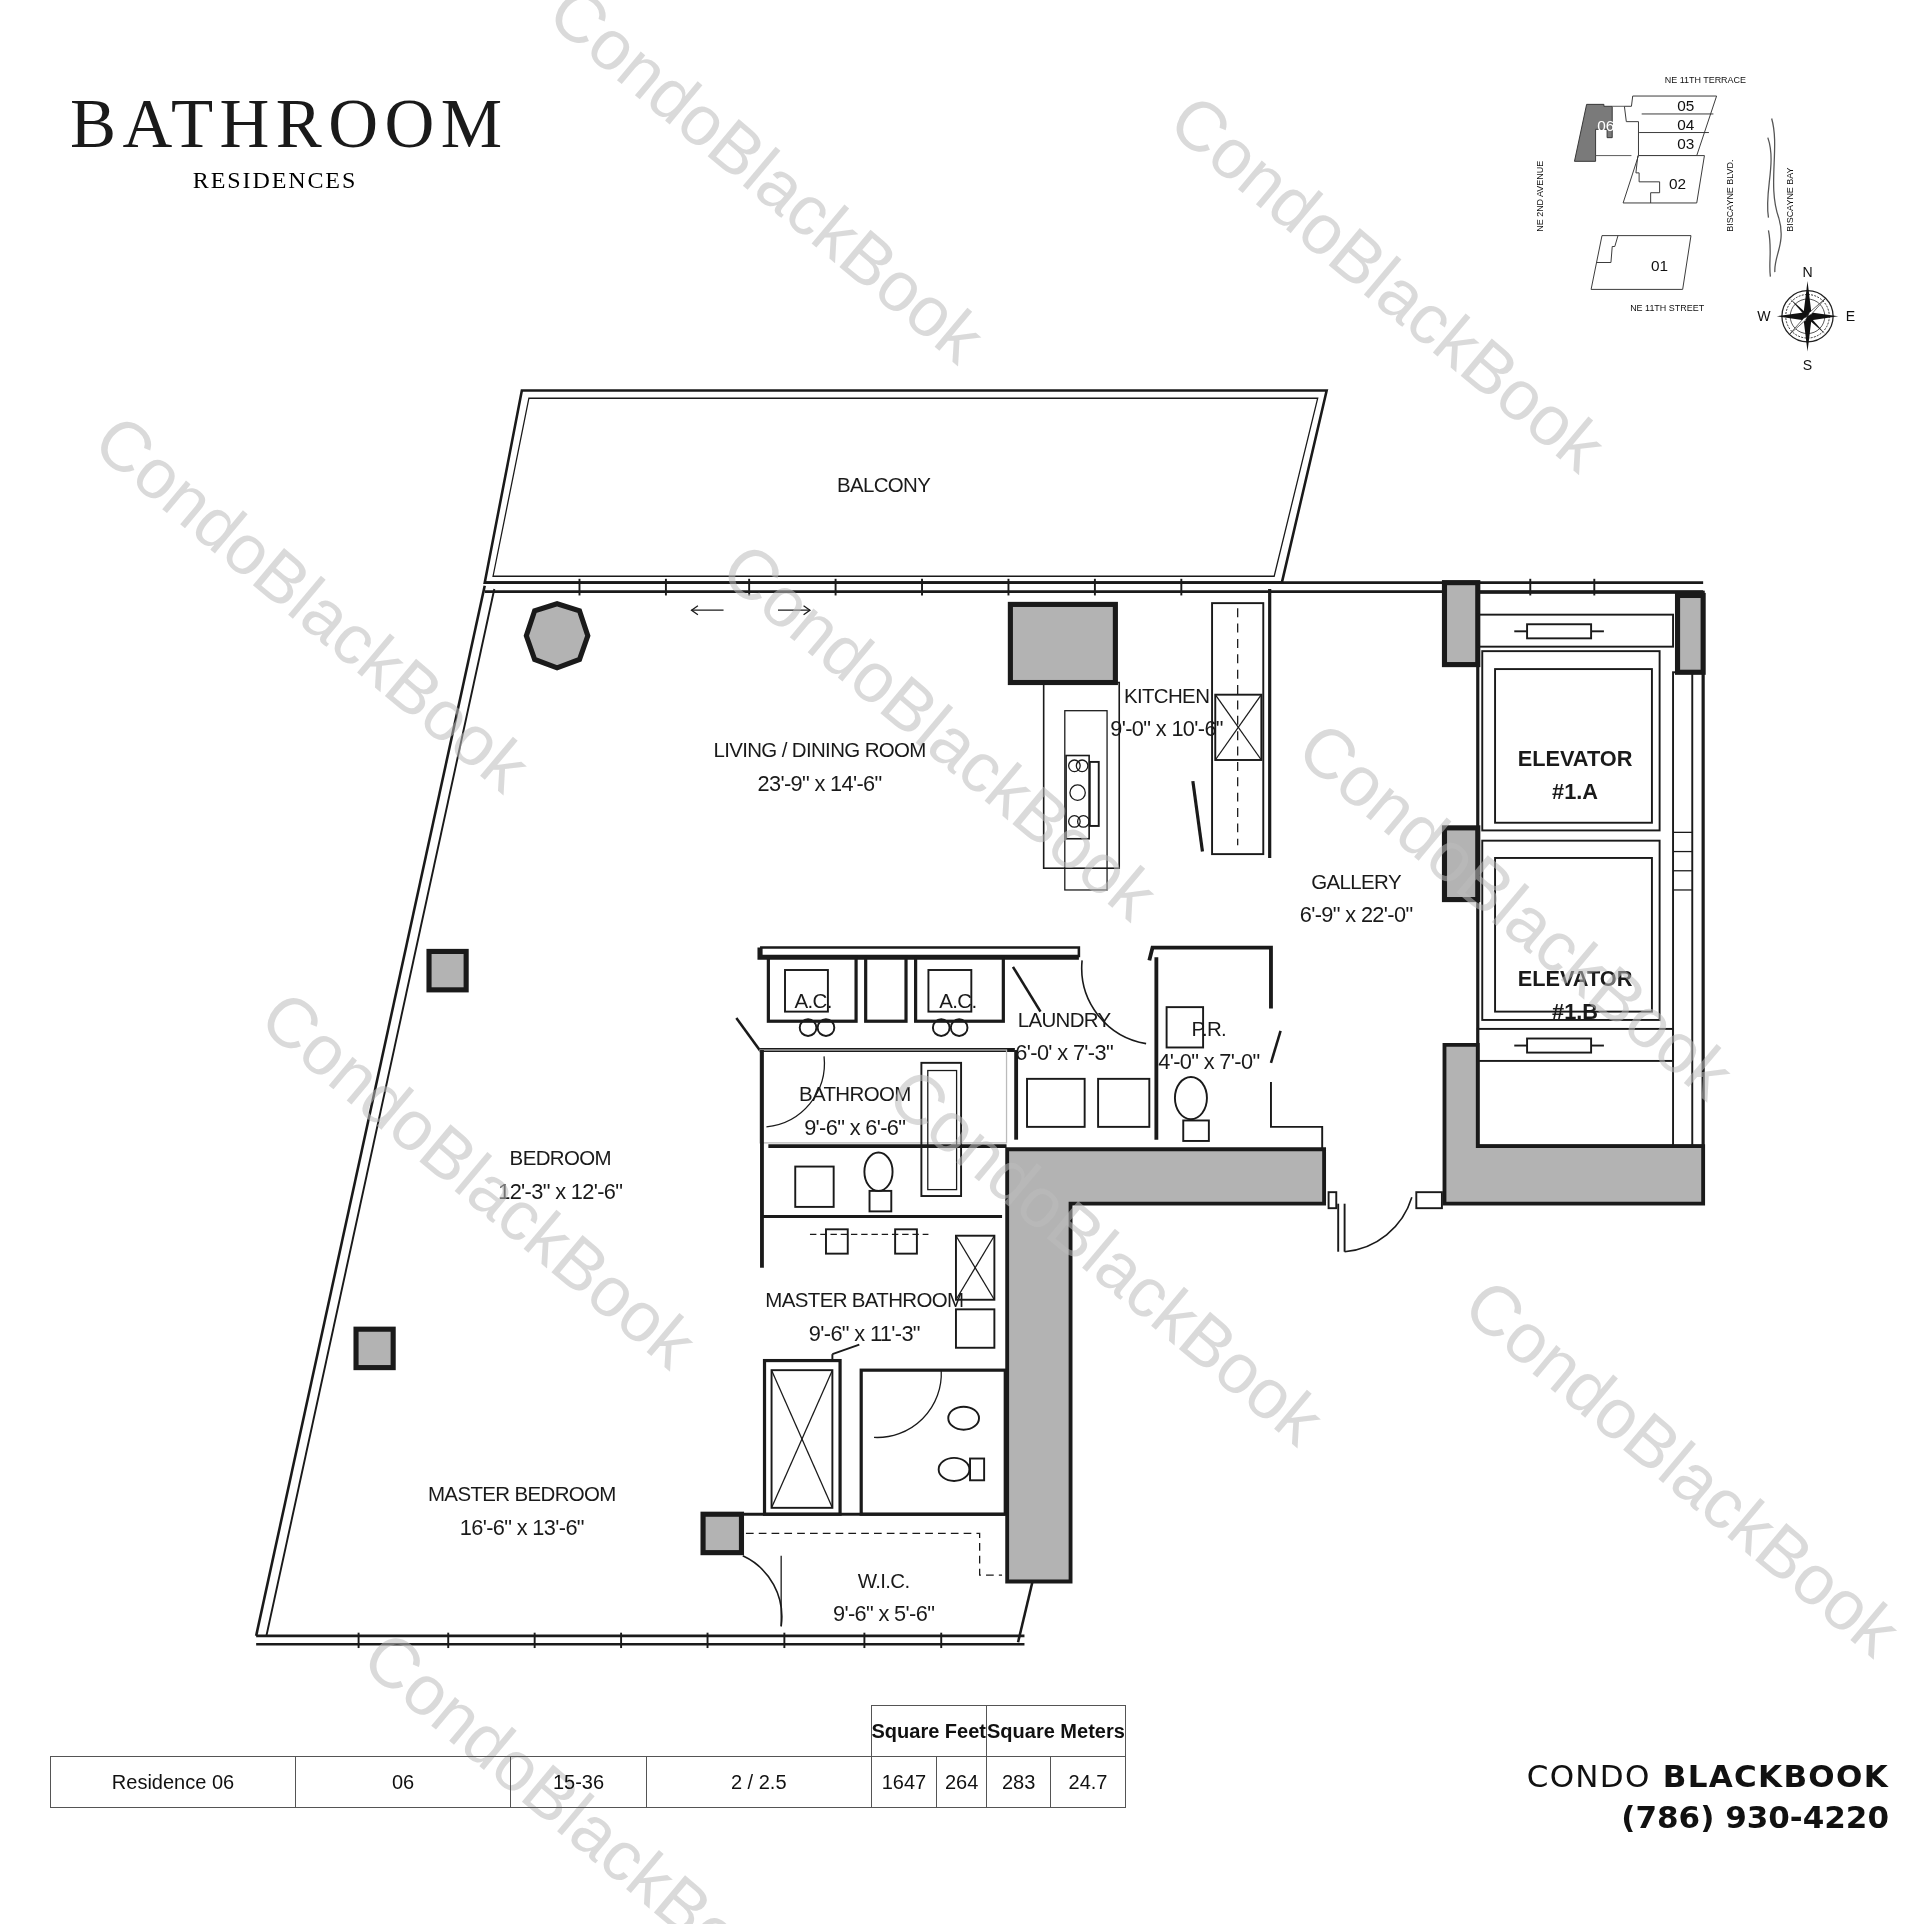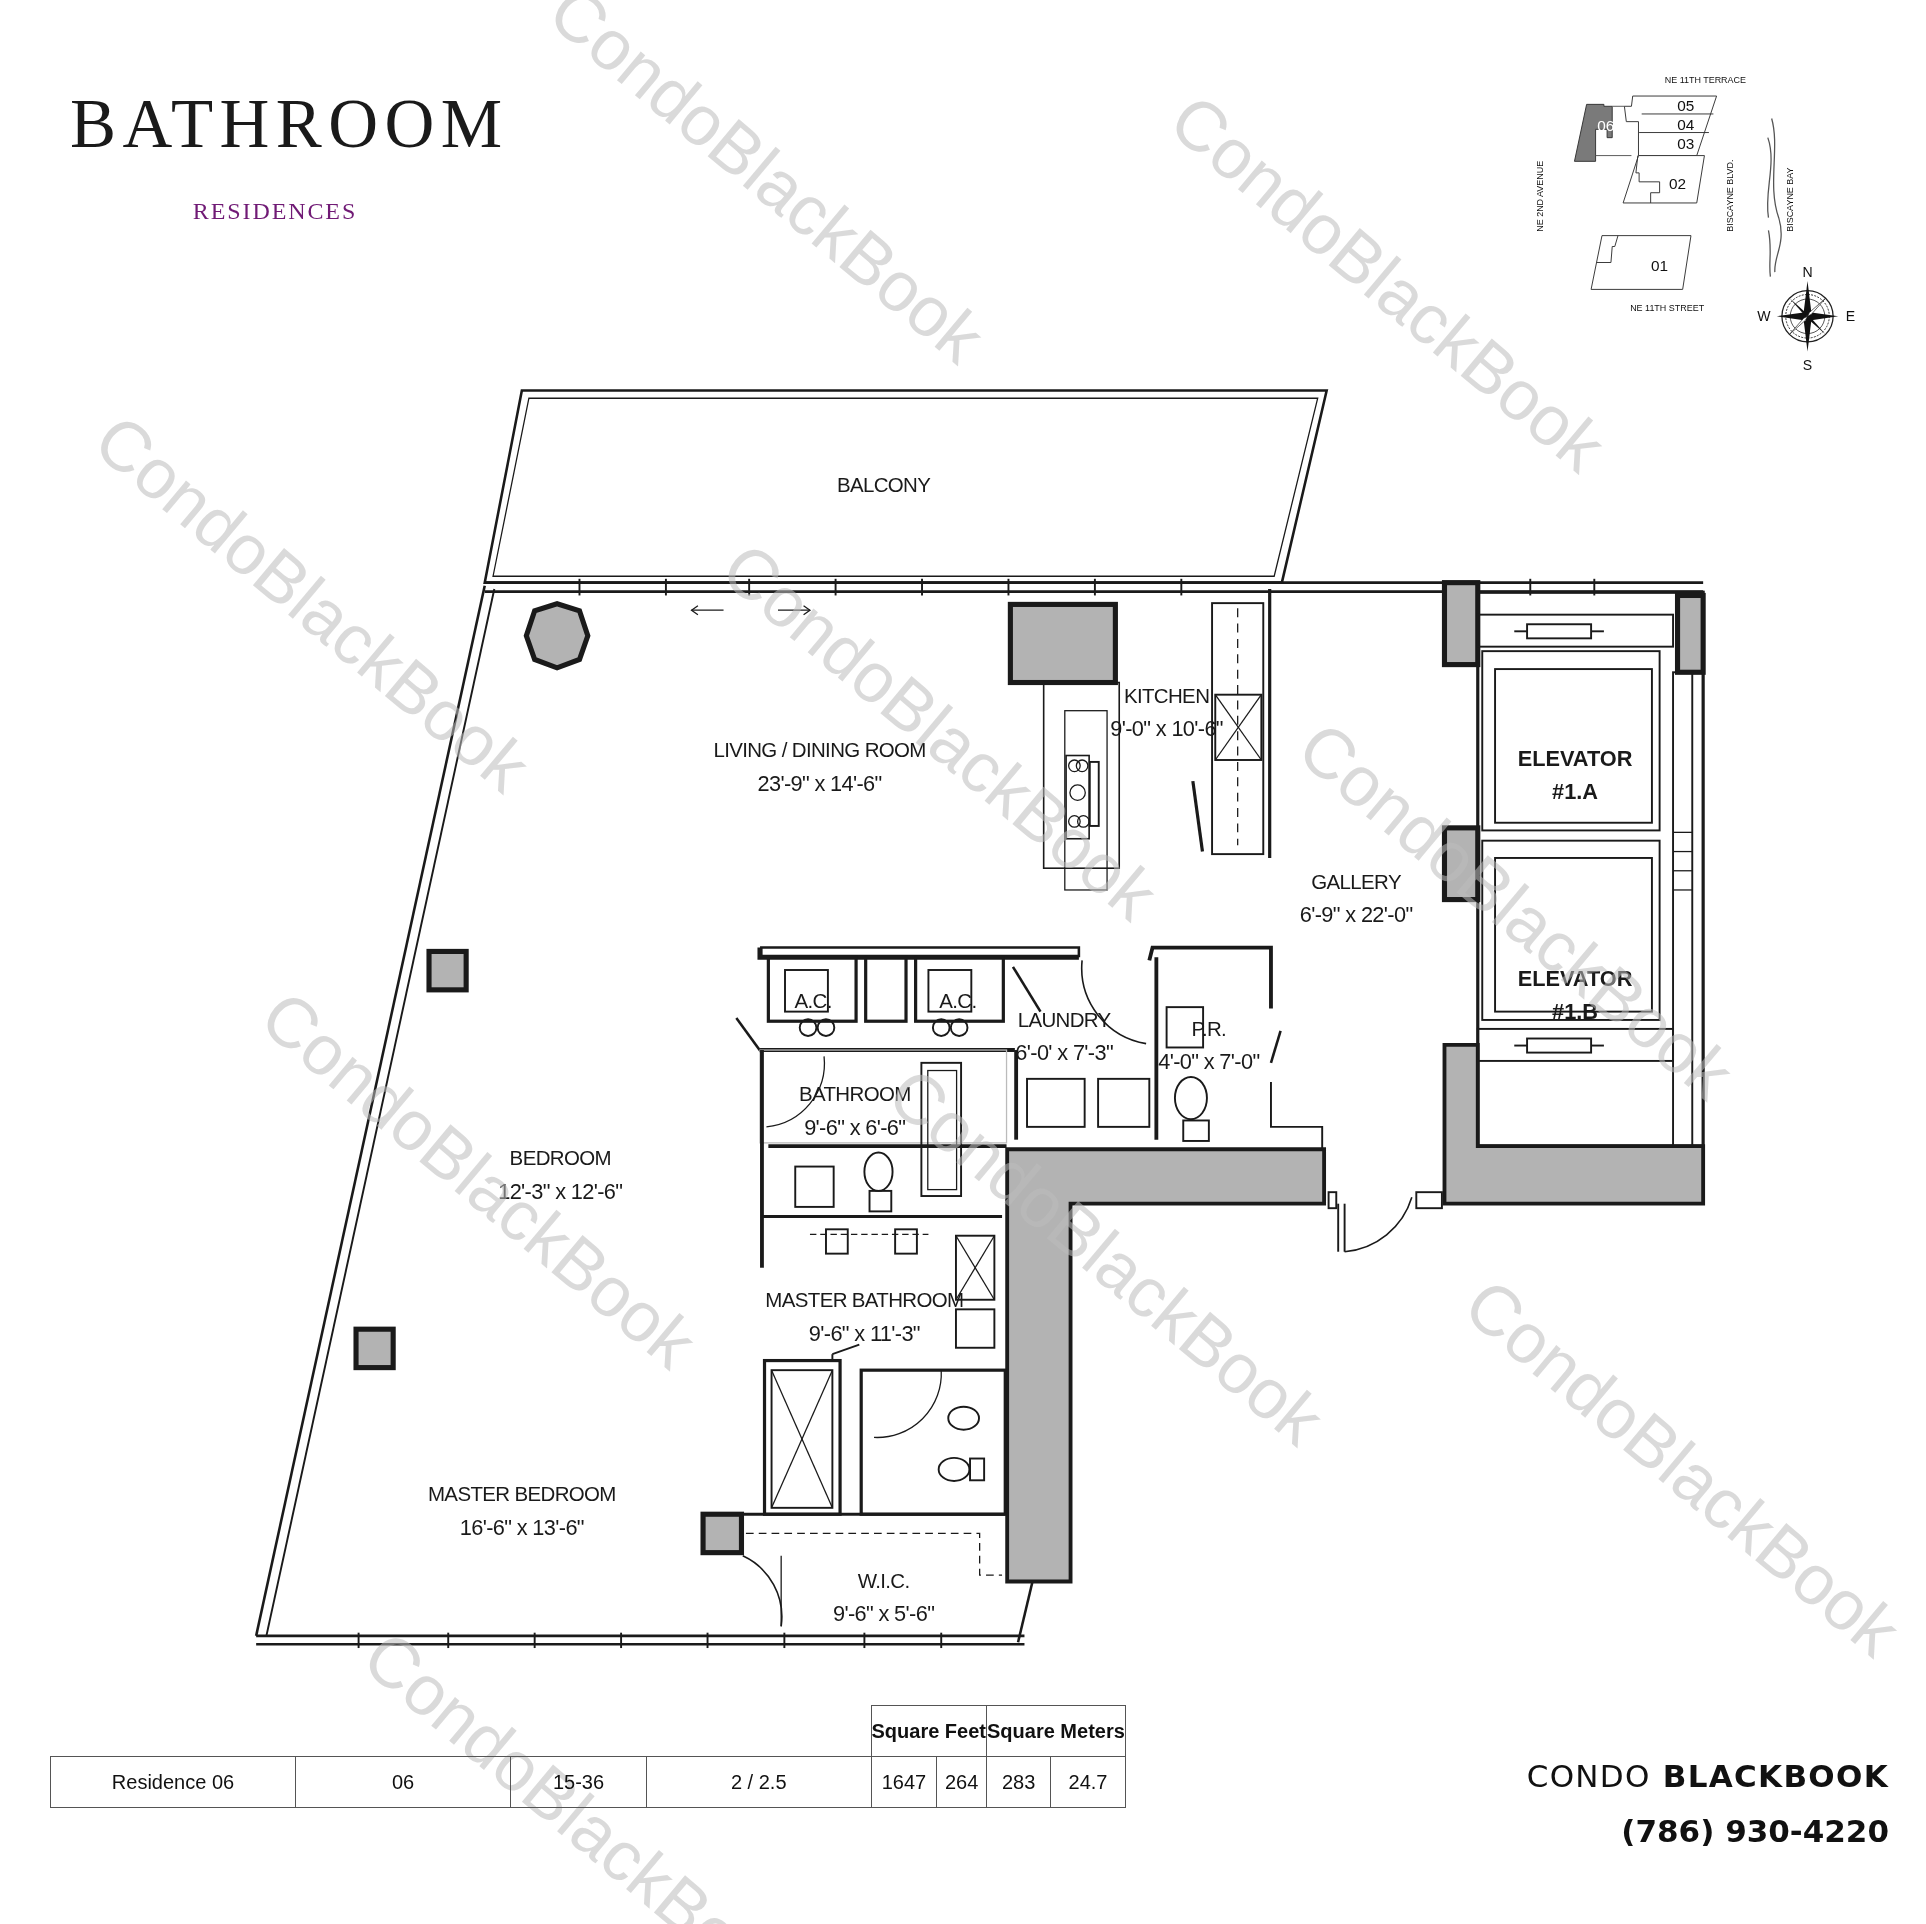--- a/index.html
+++ b/index.html
@@ -1,34 +1,34 @@
 <!DOCTYPE html>
 <html style="font-size:10.2px"><head>
 <meta charset="utf-8">
 <style>
   html, body { margin:0; padding:0; background:#ffffff; }
   body { width:1926px; height:1924px; position:relative; overflow:hidden; font-family:"Liberation Sans", sans-serif; color:#111; }
   .logo { position:absolute; left:70px; top:90px; width:410px; text-align:center; }
   .logo-title { font-family:"Liberation Serif", serif; font-size:69px; letter-spacing:6.4px; line-height:1; color:#1a1a1a; }
-  .logo-sub { font-family:"Liberation Serif", serif; font-size:24px; letter-spacing:1.9px; margin-top:39px; color:#701a75; }
+  .logo-sub { font-family:"Liberation Serif", serif; font-size:24px; letter-spacing:1.9px; margin-top:8px; color:#000000; }
   svg.plan { position:absolute; left:0; top:0; }
   .room-label { font-family:"Liberation Sans", sans-serif; font-size:32px; fill:#1a1a1a; text-anchor:middle; letter-spacing:-1px; }
   .room-dim { font-family:"Liberation Sans", sans-serif; font-size:34px; fill:#1a1a1a; text-anchor:middle; letter-spacing:-1px; }
   .elev-label { font-family:"Liberation Sans", sans-serif; font-size:34px; font-weight:bold; fill:#1a1a1a; text-anchor:middle; }
   .key-text { font-family:"Liberation Sans", sans-serif; font-size:14px; fill:#111; }
   .key-num { font-family:"Liberation Sans", sans-serif; font-size:24px; fill:#111; text-anchor:middle; }
   .watermark { font-family:"Liberation Sans", sans-serif; font-size:110px; fill:#bdbdbd; opacity:0.55; }
   table.specs { position:absolute; left:50px; top:1705px; border-collapse:collapse; font-size:20px; }
   table.specs td { border:1.3px solid #555; text-align:center; height:50px; padding:0; }
   table.specs td.blank { border:none; }
   table.specs .hdr { font-weight:bold; }
   .brand { position:absolute; left:1454px; top:1758px; width:435px; text-align:right; font-family:"DejaVu Sans", sans-serif; font-weight:bold; }
   .brand-line1 { font-size:31px; letter-spacing:1.3px; }
   .brand-line1 .light { font-weight:normal; }
-  .brand-line2 { font-size:31px; margin-top:19px; }
+  .brand-line2 { font-size:31px; margin-top:5px; }
 </style>
 </head>
 <body>
 
 <div class="logo">
   <div class="logo-title">BATHROOM</div>
   <div class="logo-sub">RESIDENCES</div>
 </div>
 
 <svg class="plan" width="1926" height="1924" viewBox="0 0 3008 3005">

